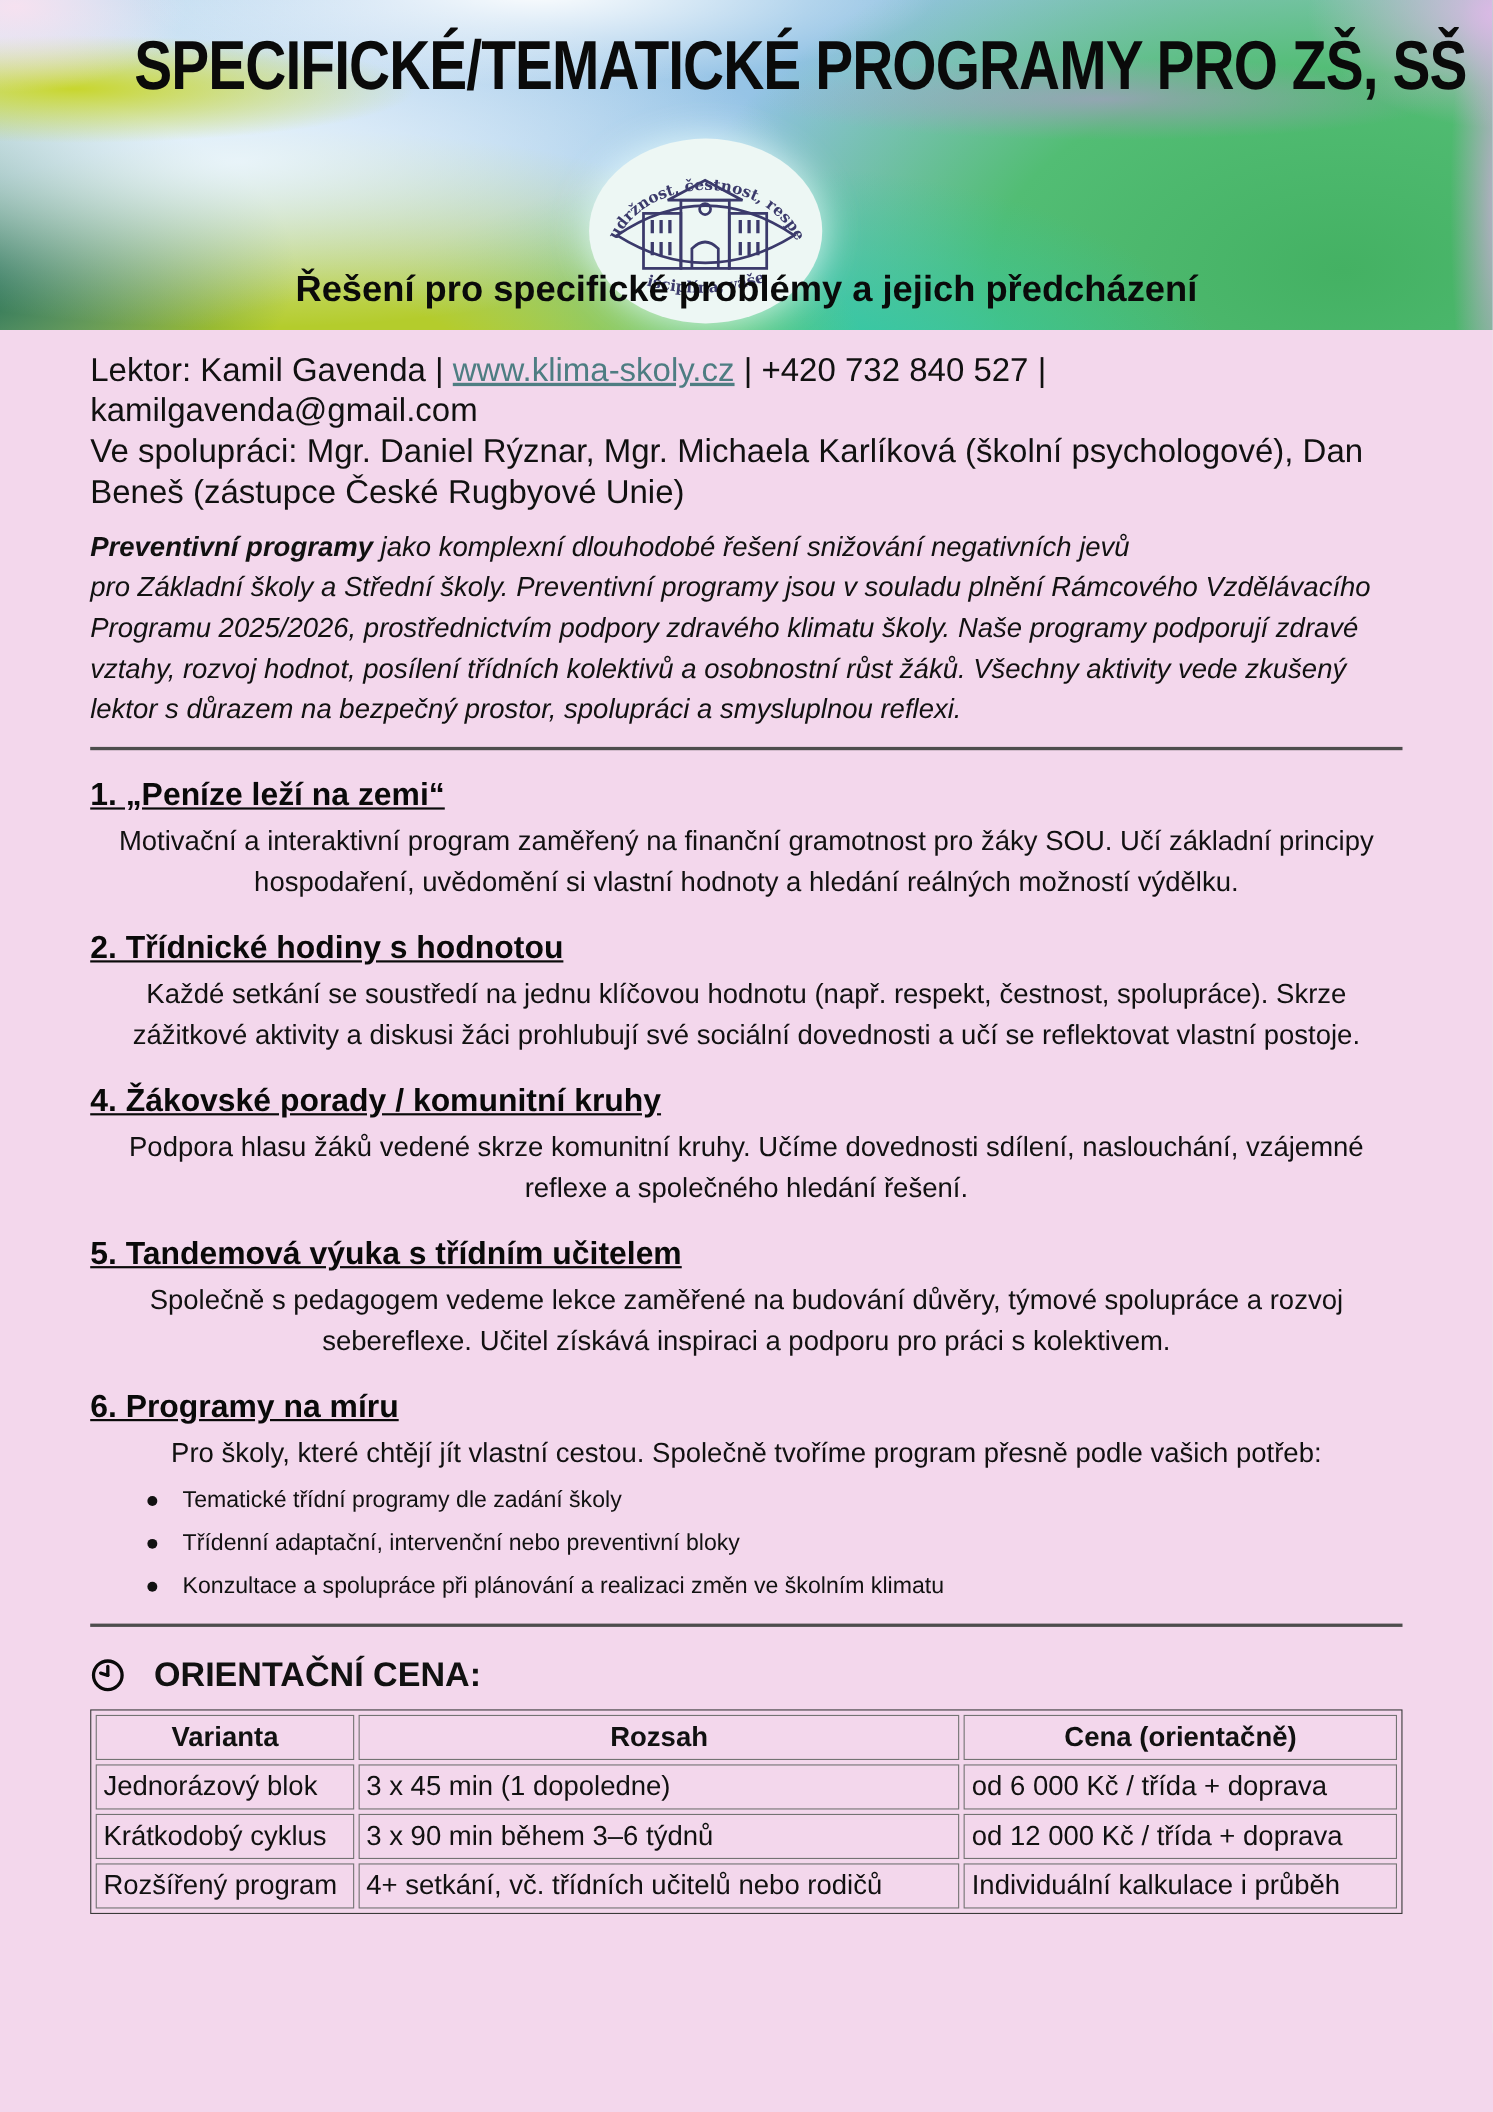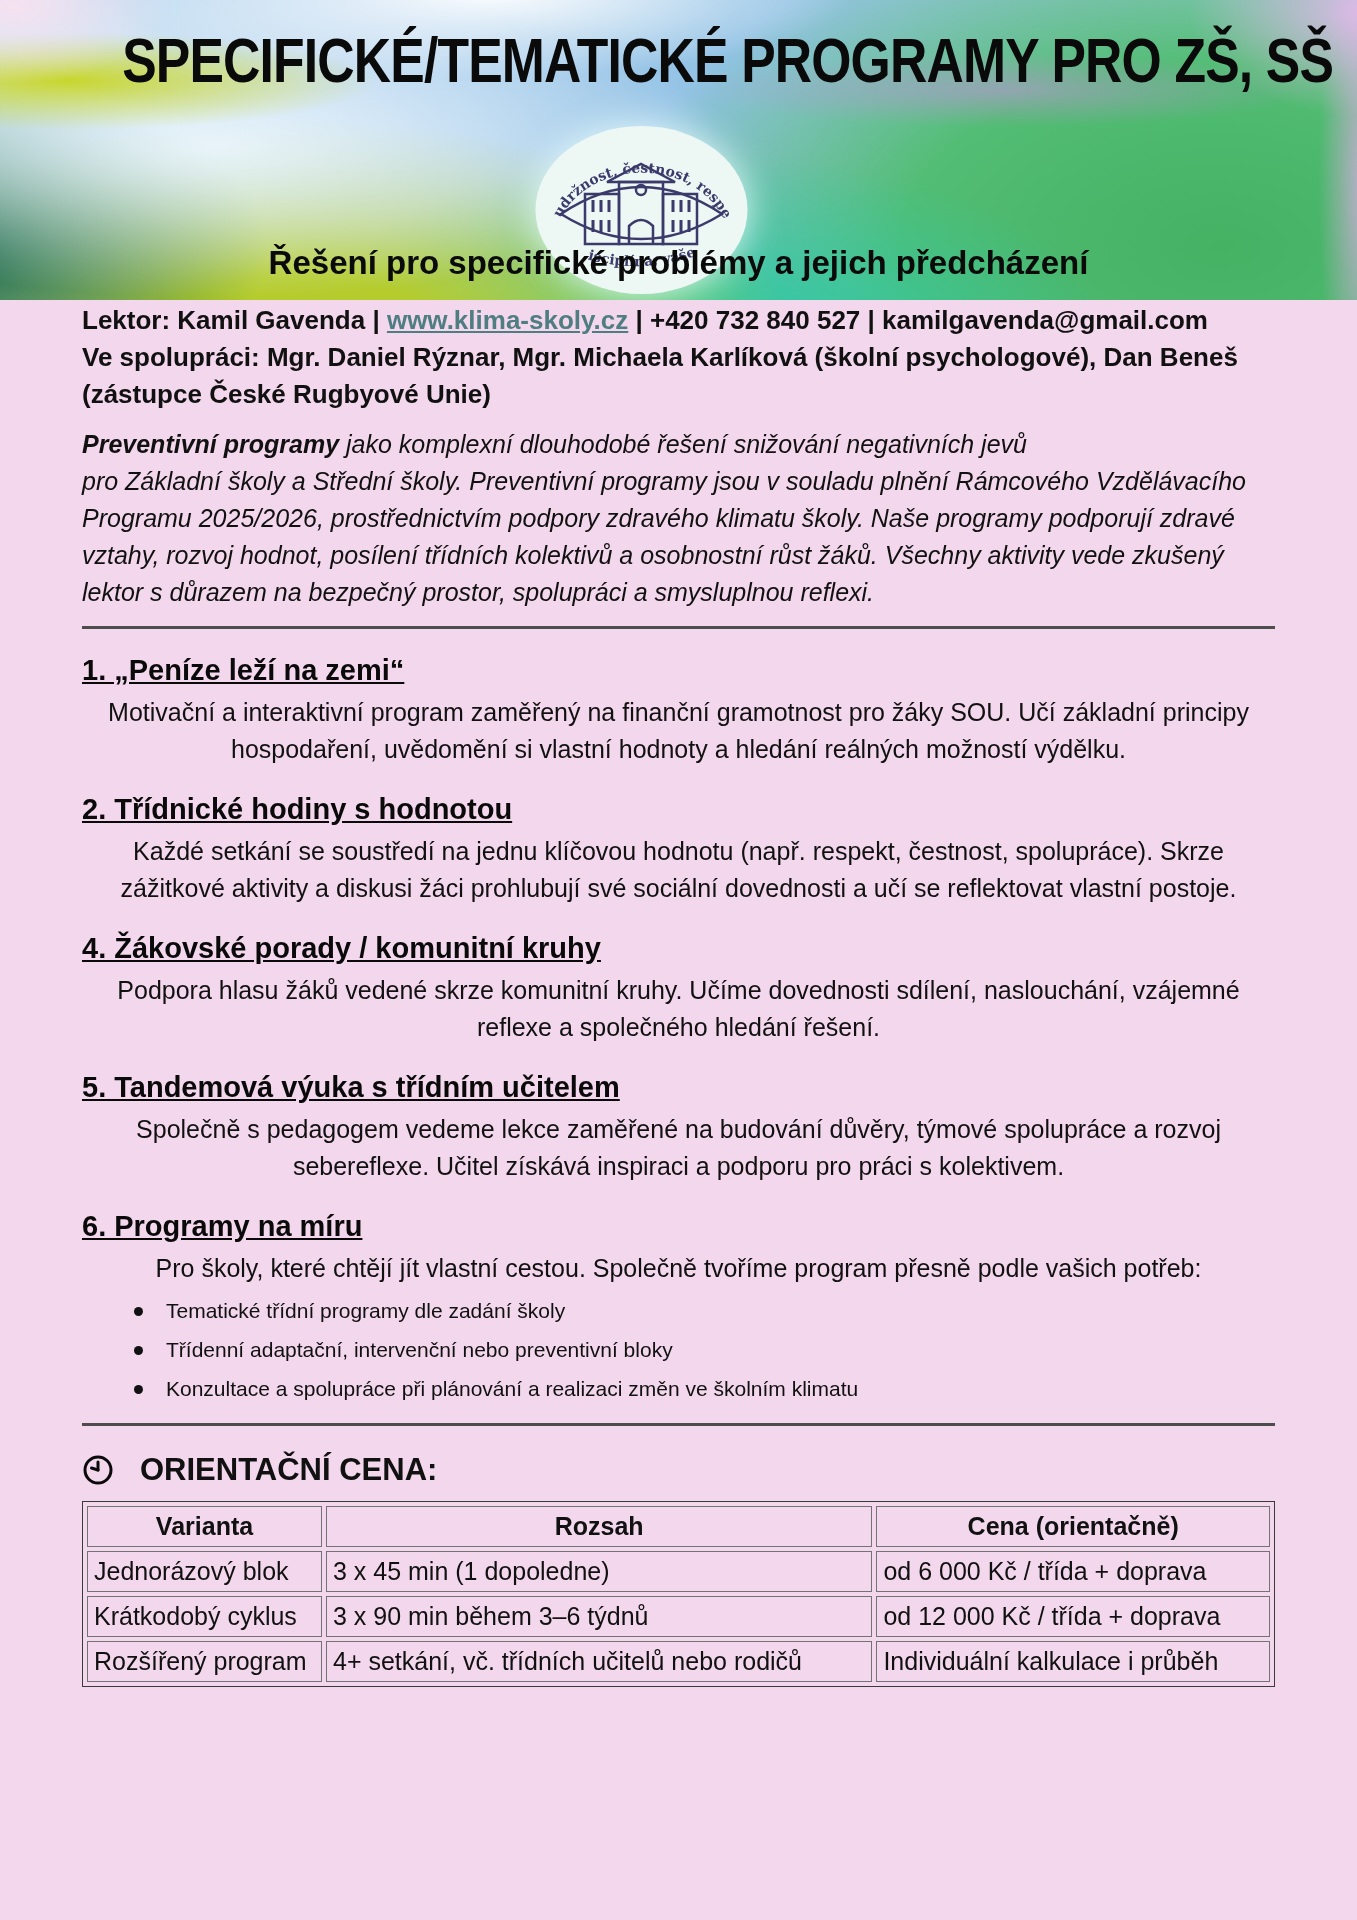--- a/index.html
+++ b/index.html
@@ -59,21 +59,21 @@
     bottom: 18px;
     text-align: center;
     font-size: 33px;
     font-weight: bold;
     color: #0a0a0a;
   }
 
   
   .content { padding: 0 82px; }
 
-  .contact { margin-top: 2px; font-size: 26px; font-weight: bold; line-height: 37px; }
+  .contact { margin-top: 18px; font-size: 30px; font-weight: normal; line-height: 37px; }
   .contact a { color: #4e7d82; text-decoration: underline; }
 
   .intro { margin-top: 13px; font-size: 25px; line-height: 37px; font-style: italic; }
   .intro .lead { font-weight: bold; }
 
   .divider { border: none; border-top: 3px solid #4d4d4d; margin-top: 15px; }
 
   .sec-heading { font-size: 29px; font-weight: bold; margin-top: 25px; margin-bottom: 7px; color: #0a0a0a; text-decoration: underline; }
   .sec-body { font-size: 25px; line-height: 37px; text-align: center; }
 

